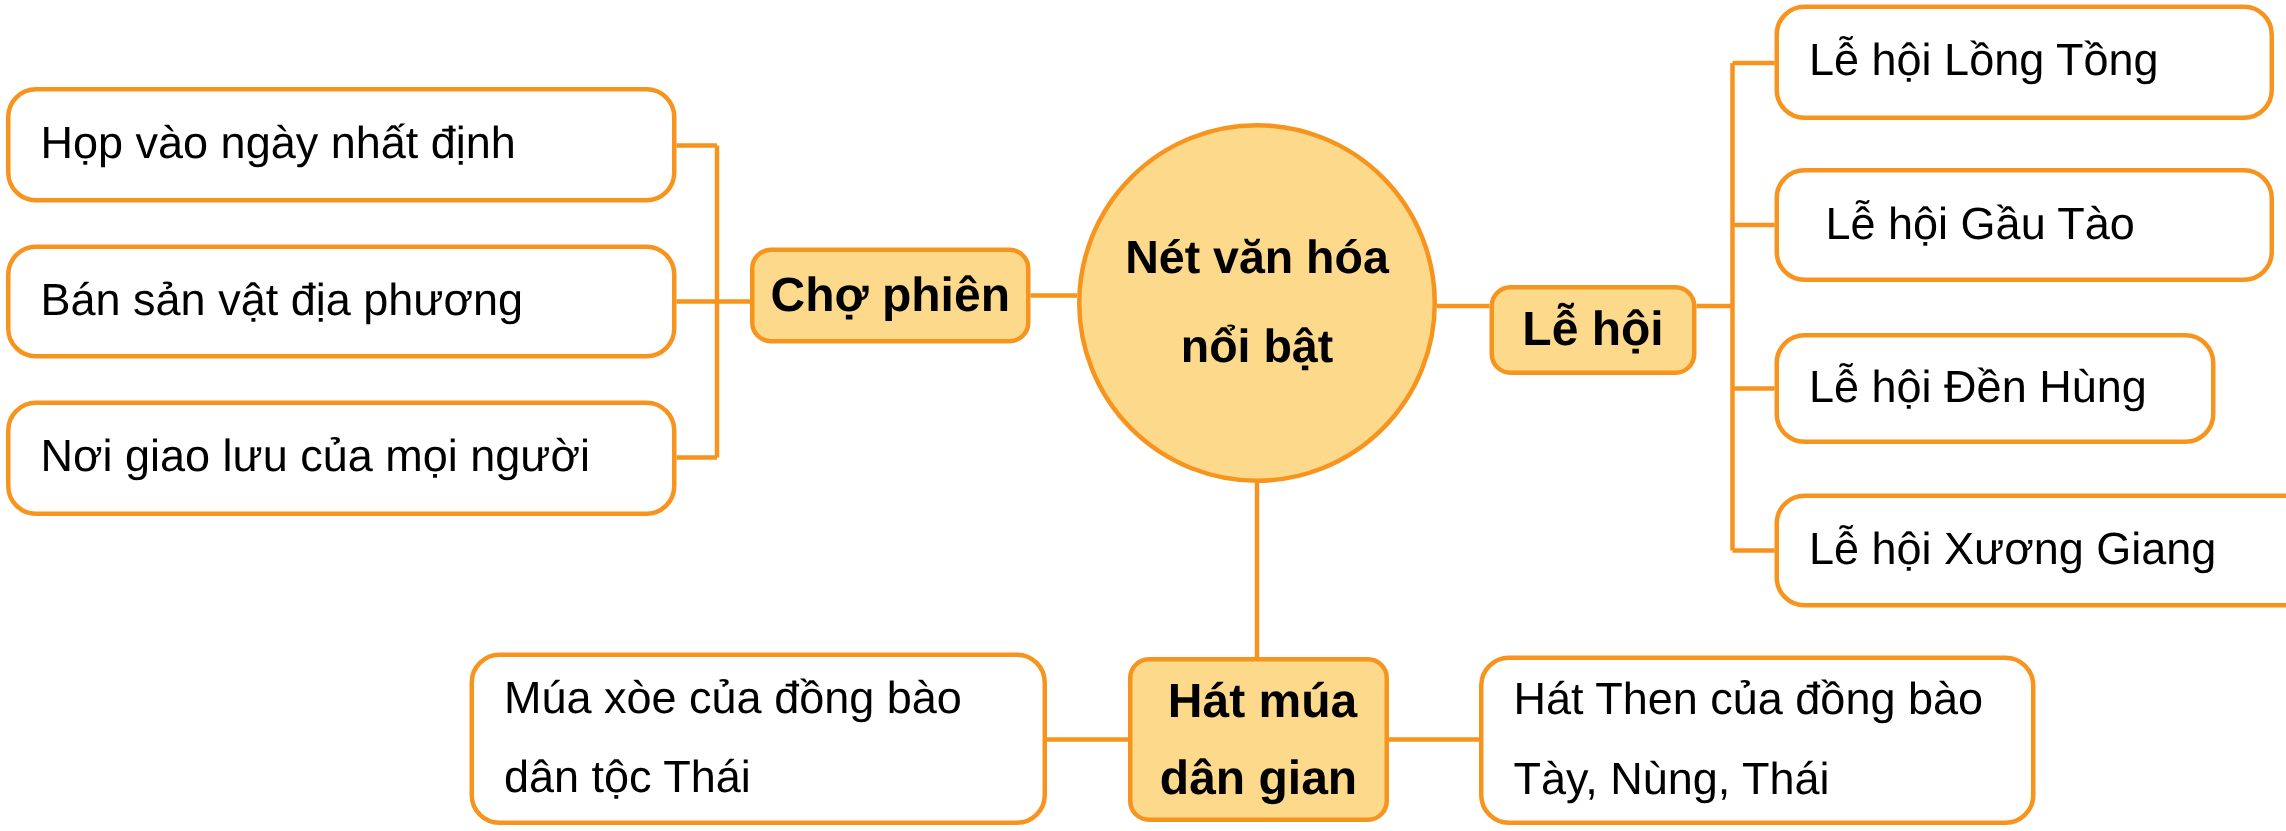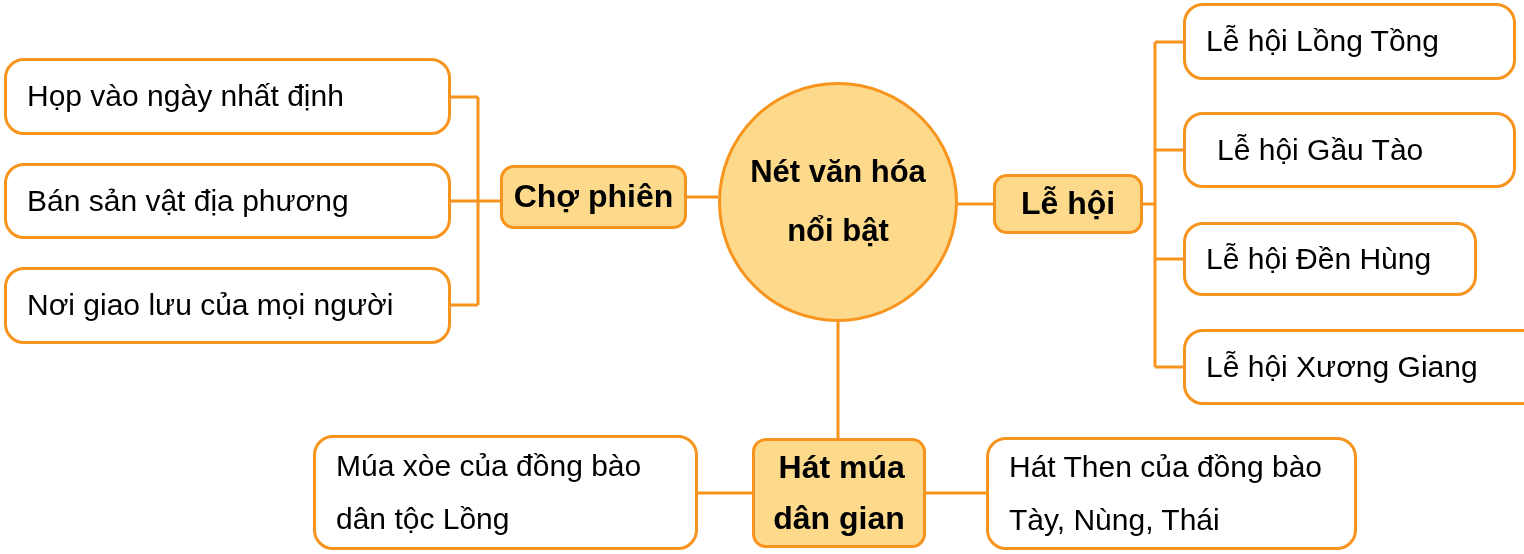--- a/index.html
+++ b/index.html
@@ -60,38 +60,38 @@
       <span>nổi bật</span>
     </div>
   </div>
 
   <div class="node label" style="left:500px;top:165px;width:187px;height:64px;">Chợ phiên</div>
 
   <div class="node leaf" style="left:4px;top:58px;width:447px;height:77px;">Họp vào ngày nhất định</div>
   <div class="node leaf" style="left:4px;top:163px;width:447px;height:76px;">Bán sản vật địa phương</div>
   <div class="node leaf" style="left:4px;top:267px;width:447px;height:77px;">Nơi giao lưu của mọi người</div>
 
-  <div class="node label" style="left:993px;top:174px;width:150px;height:60px;">Lễ hội</div>
+  <div class="node label" style="left:993px;top:190px;width:138px;height:60px;">Lễ hội</div>
 
   <div class="node leaf" style="left:1183px;top:3px;width:333px;height:77px;">Lễ hội Lồng Tồng</div>
   <div class="node leaf" style="left:1183px;top:112px;width:333px;height:76px;padding-left:31px;">Lễ hội Gầu Tào</div>
   <div class="node leaf" style="left:1183px;top:222px;width:294px;height:74px;">Lễ hội Đền Hùng</div>
   <div class="node leaf" style="left:1183px;top:329px;width:378px;height:76px;">Lễ hội Xương Giang</div>
 
   <div class="node label" style="left:752px;top:438px;width:174px;height:110px;">
     <div class="lines">
       <span>Hát múa</span>
       <span>dân gian</span>
     </div>
   </div>
 
   <div class="node leaf" style="left:313px;top:435px;width:385px;height:115px;align-items:center;">
     <div class="lines">
       <span>Múa xòe của đồng bào</span>
-      <span>dân tộc Lồng</span>
+      <span>dân tộc Thái</span>
     </div>
   </div>
 
   <div class="node leaf" style="left:986px;top:437px;width:371px;height:113px;">
     <div class="lines">
       <span>Hát Then của đồng bào</span>
       <span>Tày, Nùng, Thái</span>
     </div>
   </div>
 

